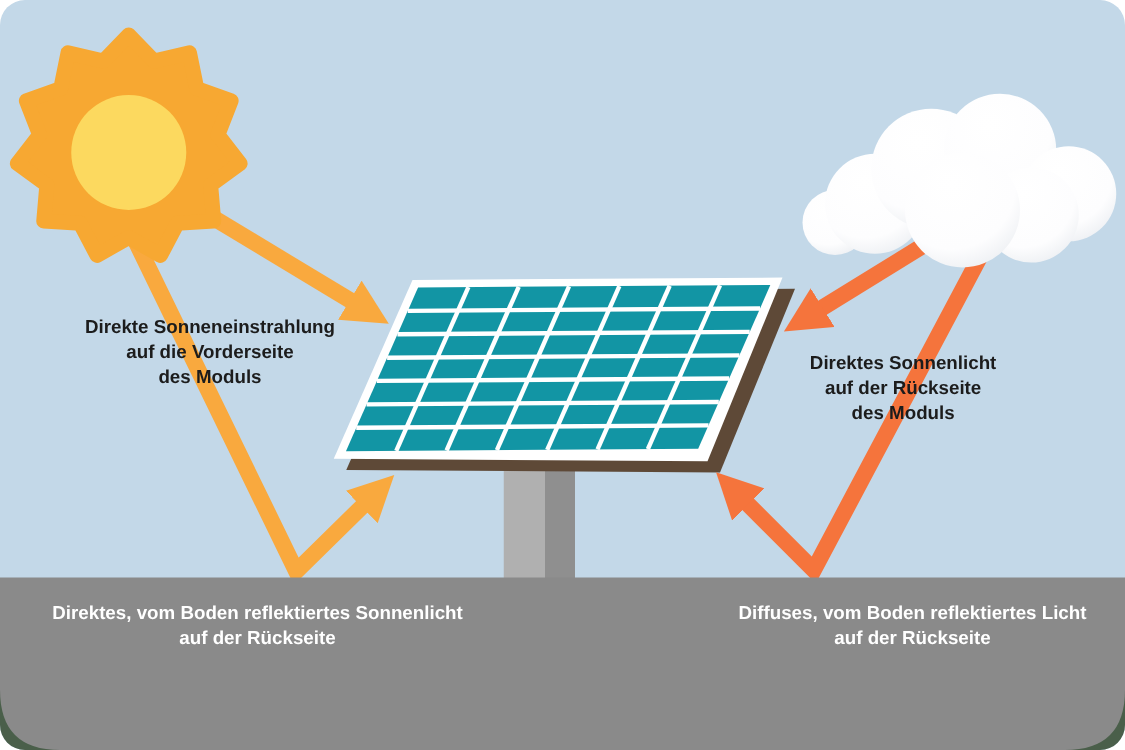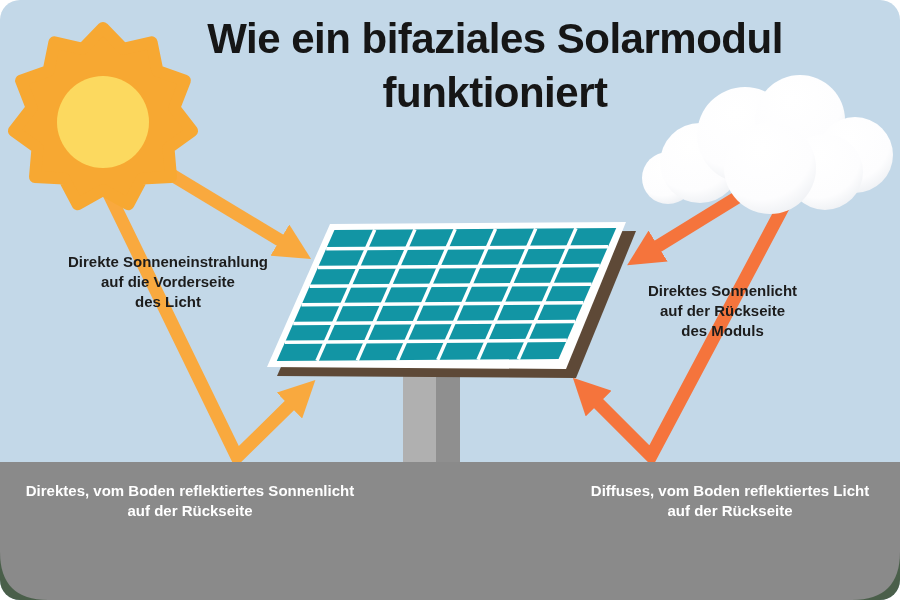--- a/index.html
+++ b/index.html
@@ -6,21 +6,21 @@
   .stage{position:relative;width:900px;height:600px;border-radius:20px;overflow:hidden;
          background:var(--sky,#C3D8E8);}
   .layer{position:absolute;left:0;top:0;width:900px;height:600px;}
   .txt{position:absolute;white-space:pre-line;text-align:center;font-weight:bold;}
   .title{left:115px;top:12px;width:760px;font-size:42px;line-height:1.28;
          letter-spacing:-0.5px;color:var(--title-text,#161616);}
   .lbl{font-size:15px;line-height:1.33;color:var(--label-text,#1C1C1C);}
   .lbl-direct{left:40px;top:252px;width:256px;}
   .lbl-diffuse{left:600px;top:281px;width:245px;}
   .glbl{font-size:15px;line-height:1.33;color:var(--ground-text,#FFFFFF);}
-  .glbl-left{left:0px;top:481px;width:380px;}
+  .glbl-left{left:16px;top:481px;width:380px;}
   .glbl-right{left:540px;top:481px;width:380px;}
 </style>
 </head>
 <body>
 
 <div class="stage">
 
   <svg class="layer" viewBox="0 0 900 600">
     <defs>
       <radialGradient id="cloudGrad" cx="40%" cy="28%" r="80%">
@@ -86,26 +86,24 @@
       <circle cx="800" cy="120" r="45" fill="url(#cloudGrad)"></circle>
       <circle cx="855" cy="155" r="38" fill="url(#cloudGrad)"></circle>
       <circle cx="825" cy="172" r="38" fill="url(#cloudGrad)"></circle>
       <circle cx="770" cy="168" r="46" fill="url(#cloudGrad)"></circle>
     </g>
 
     <rect x="0" y="505" width="900" height="95" style="fill:var(--ground-under,#4A5F4A)"></rect>
     <path d="M0,462 H900 V552 Q900,600 852,600 H48 Q0,600 0,552 Z" style="fill:var(--ground,#8A8A8A)"></path>
   </svg>
 
-  <div class="txt title">Wie ein bifaziales Solarmodul
-funktioniert</div>
 
   <div class="txt lbl lbl-direct">Direkte Sonneneinstrahlung
 auf die Vorderseite
-des Licht</div>
+des Moduls</div>
 
   <div class="txt lbl lbl-diffuse">Direktes Sonnenlicht
 auf der Rückseite
 des Moduls</div>
 
   <div class="txt glbl glbl-left">Direktes, vom Boden reflektiertes Sonnenlicht
 auf der Rückseite</div>
 
   <div class="txt glbl glbl-right">Diffuses, vom Boden reflektiertes Licht
 auf der Rückseite</div>

